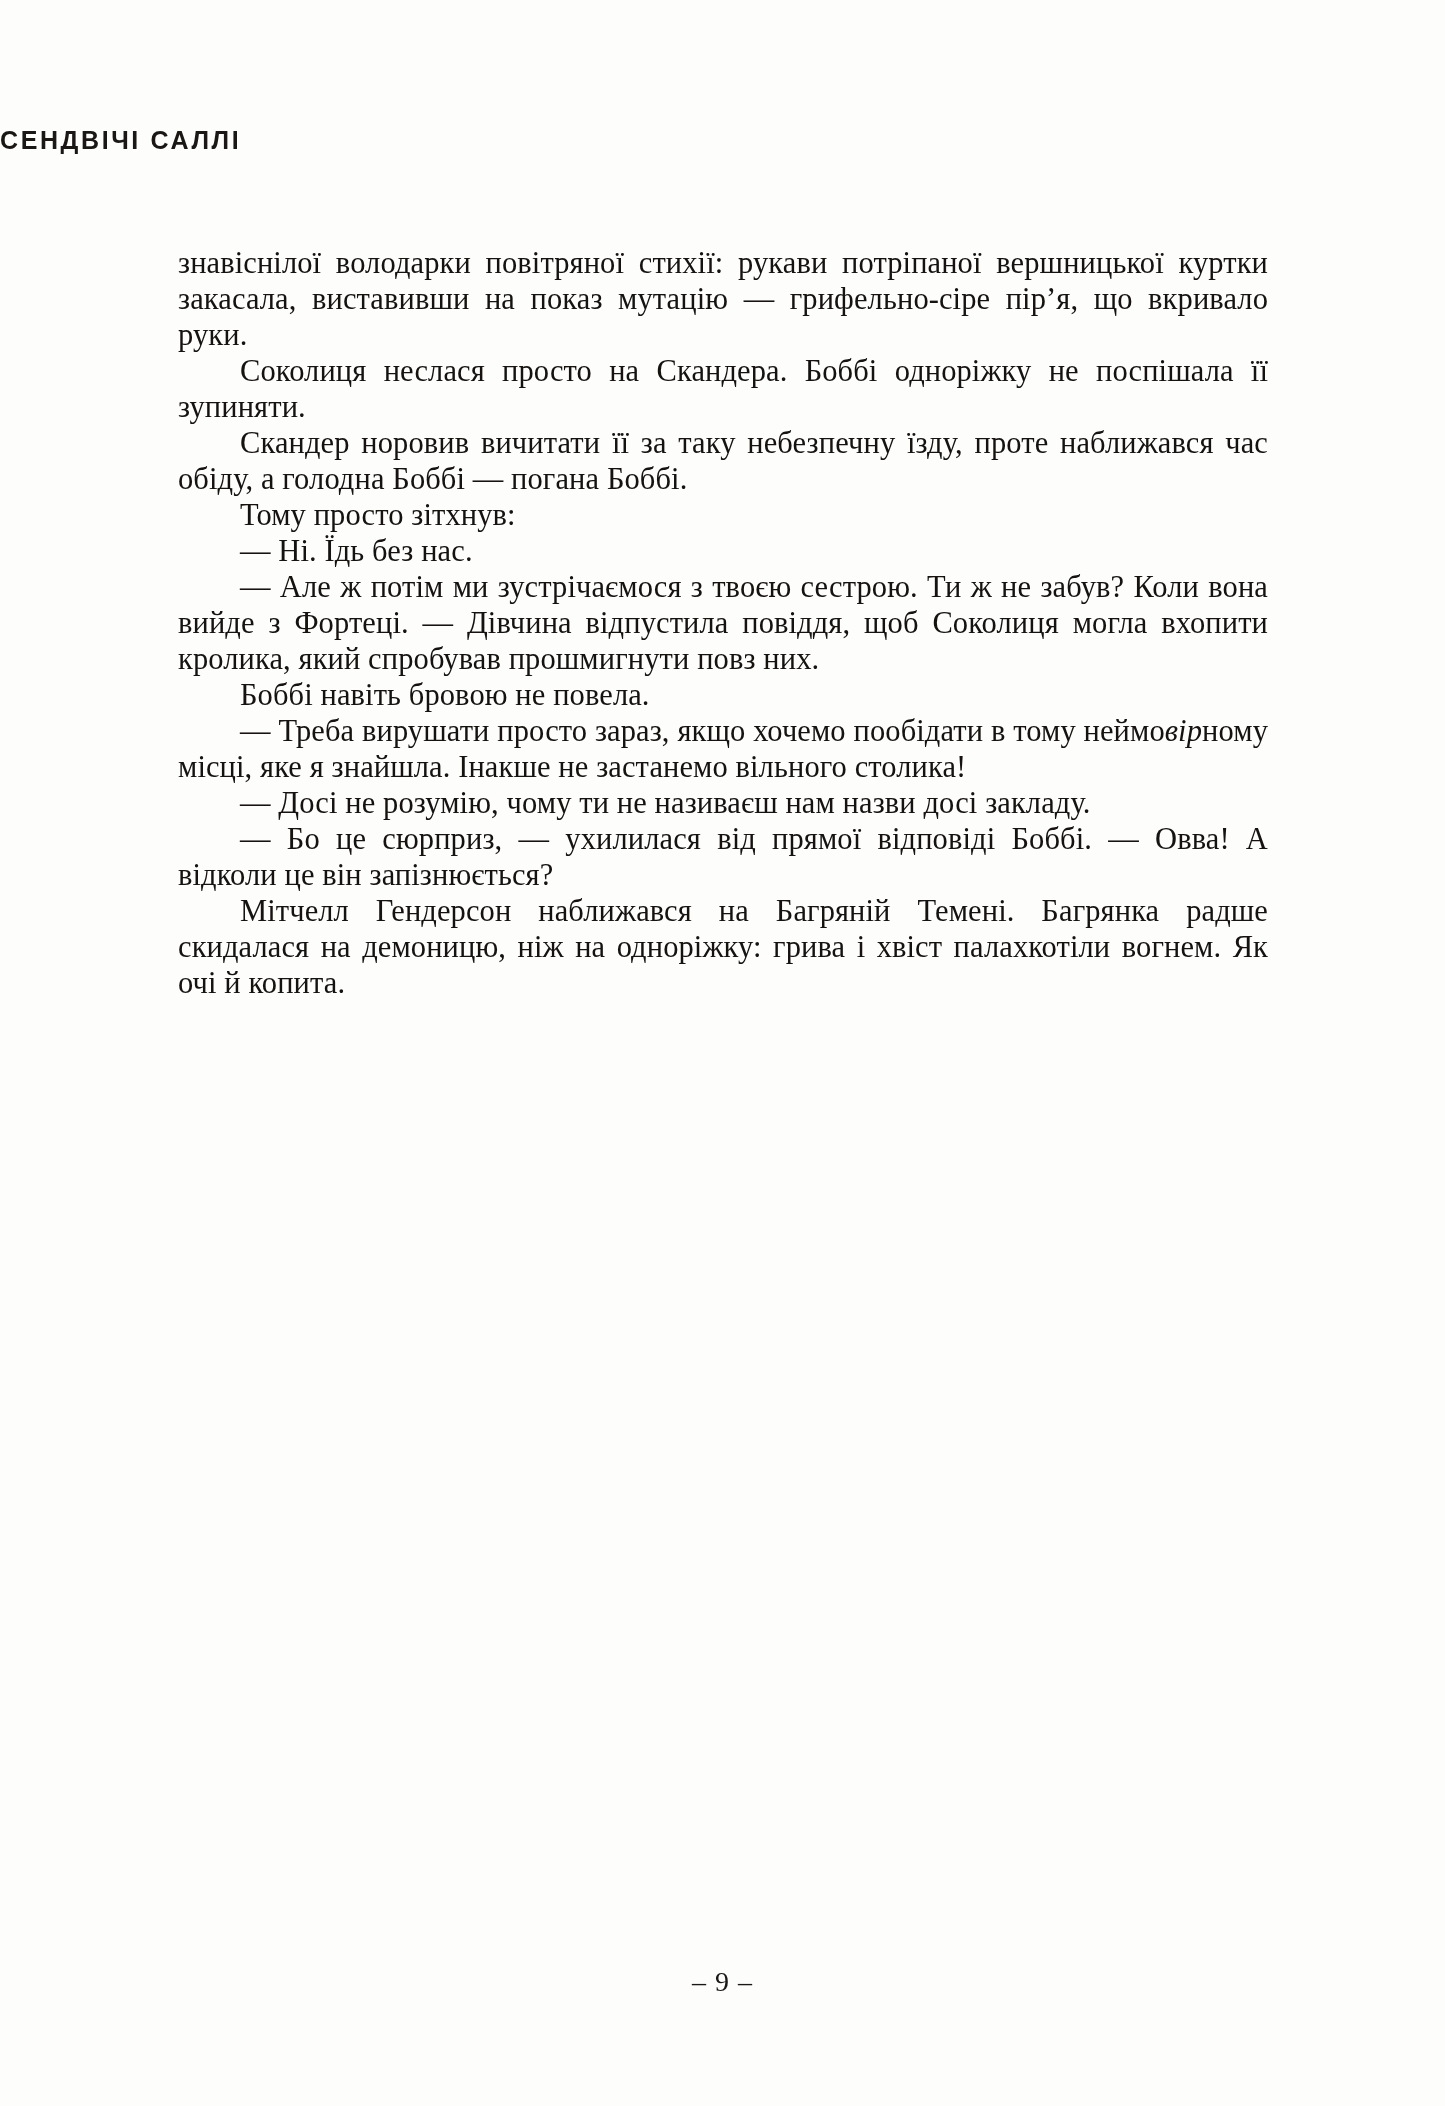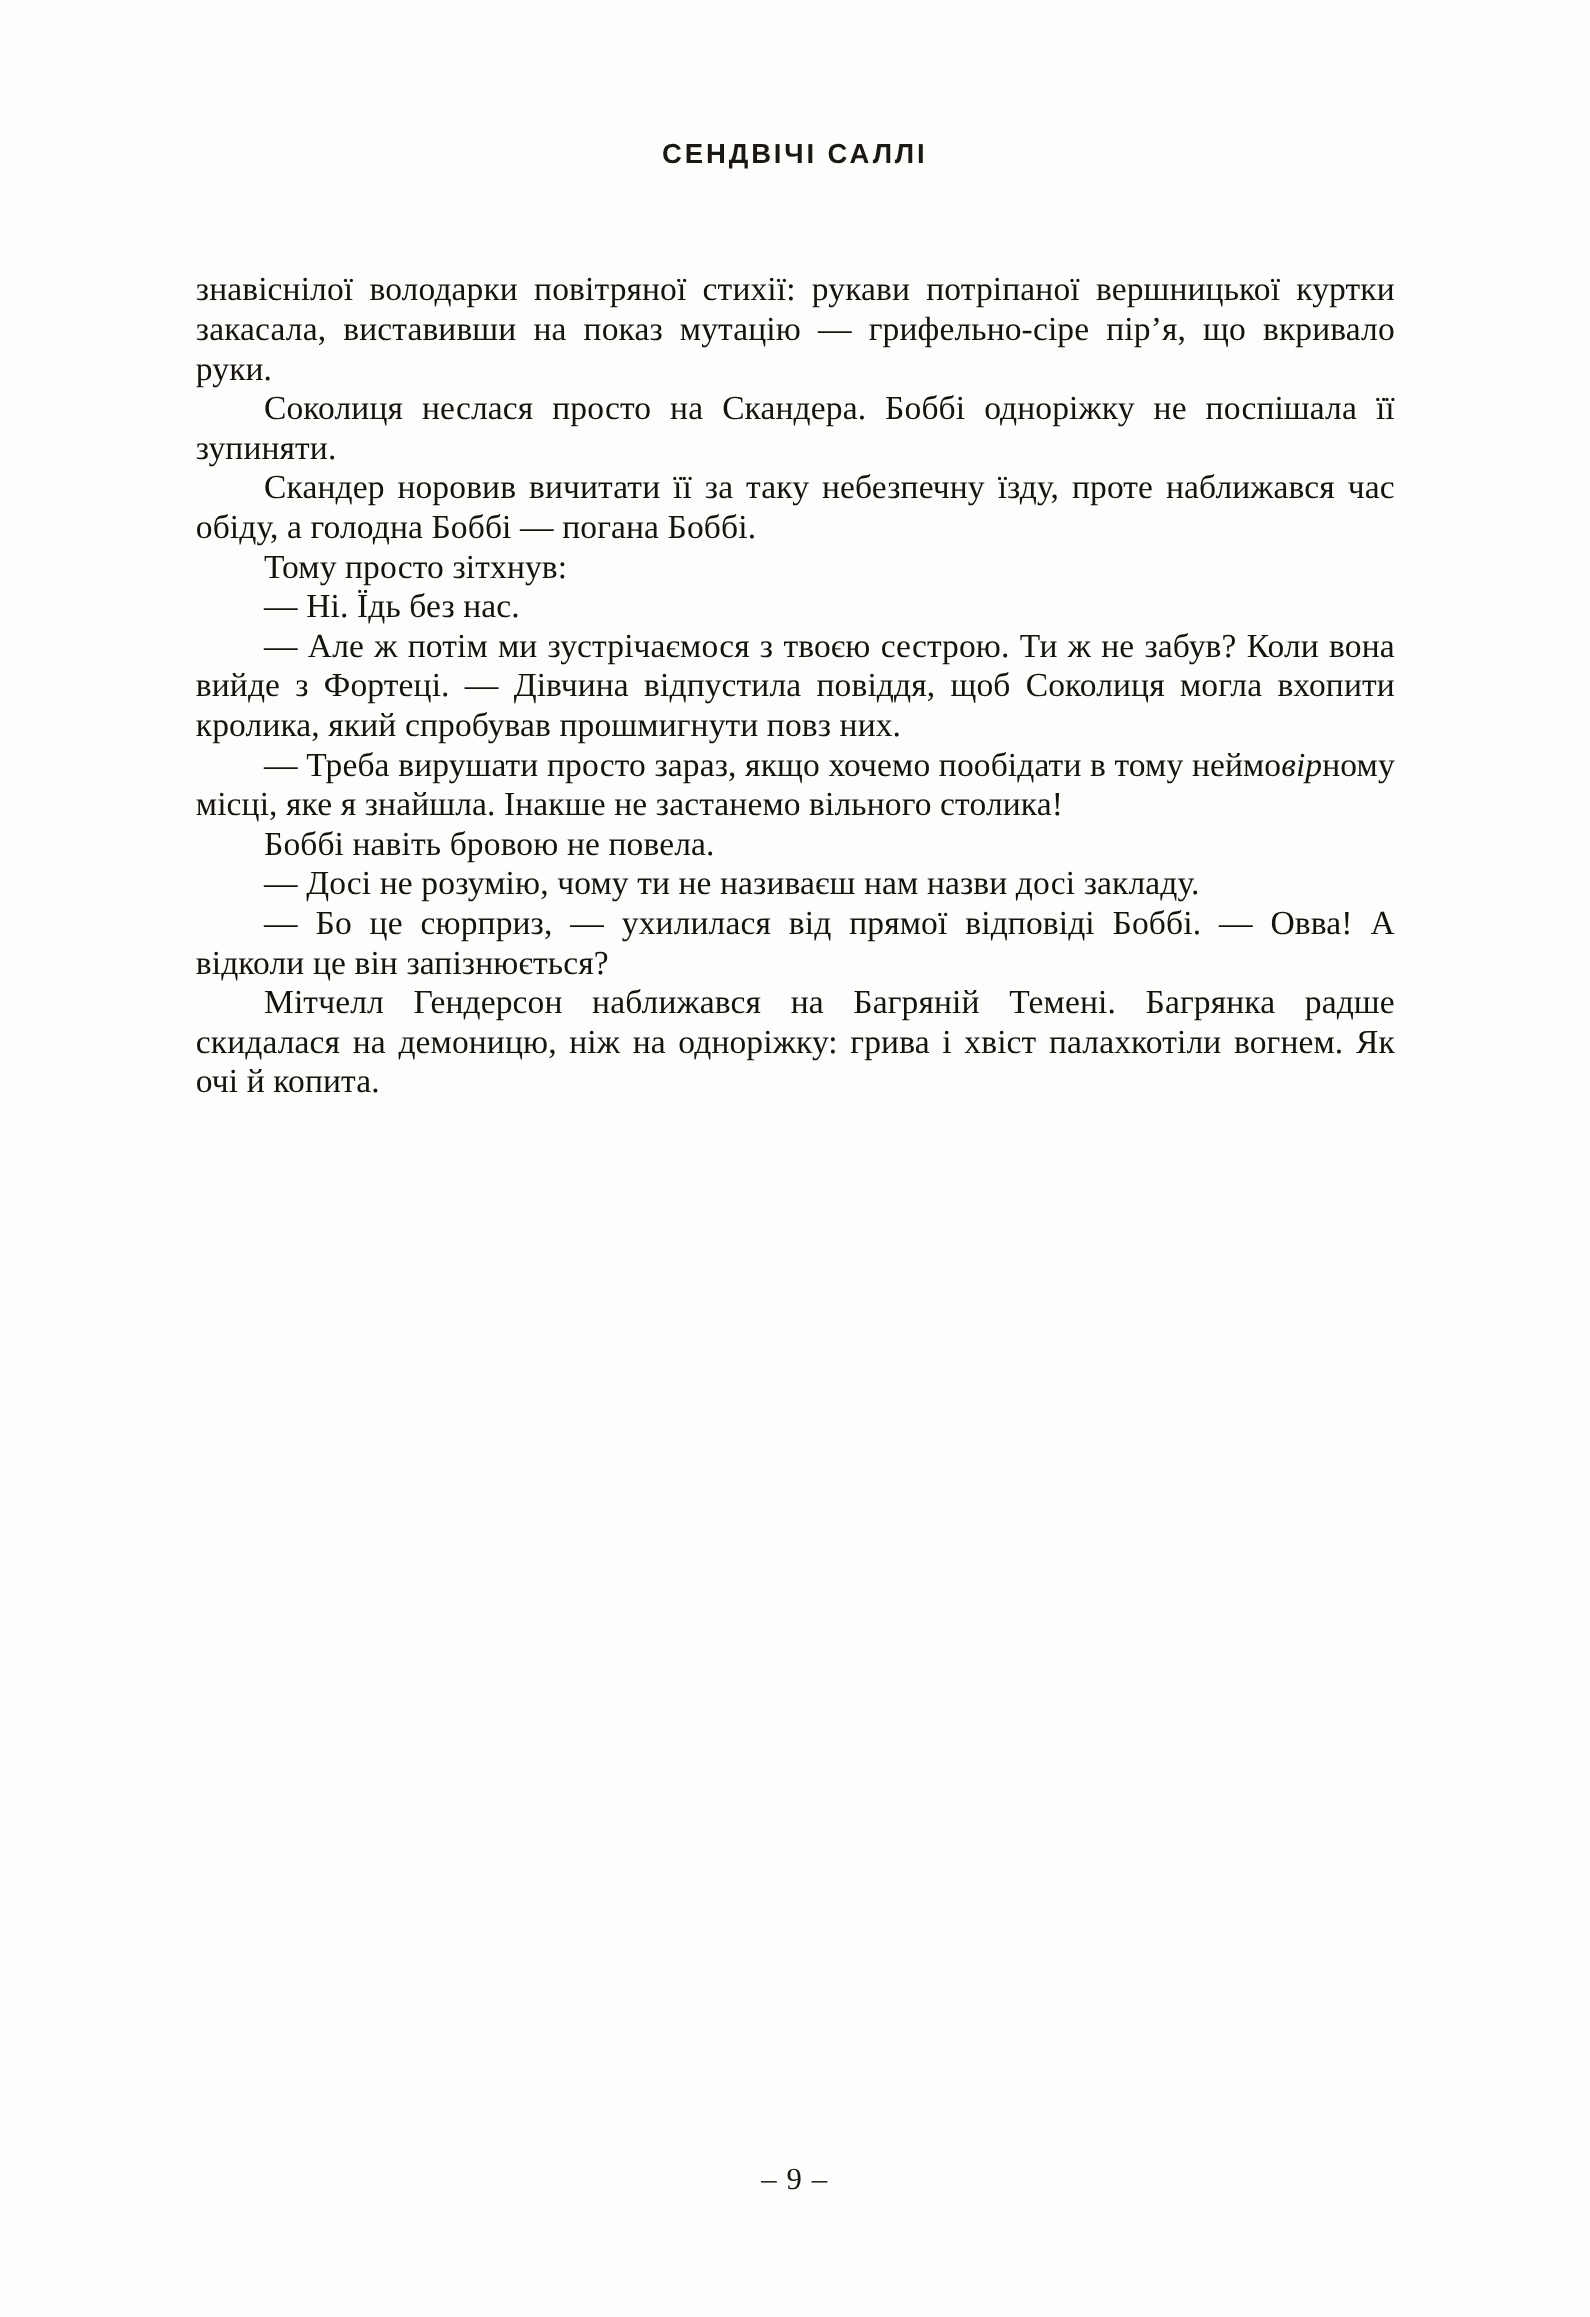--- a/index.html
+++ b/index.html
@@ -16,21 +16,20 @@
     padding: 0;
     overflow: hidden;
     font-family: "Liberation Serif", "DejaVu Serif", serif;
     color: #15120f;
   }
   .running-head {
     position: absolute;
     top: 126px;
     left: 0;
     width: 100%;
-    text-align: center;
     font-family: "Liberation Sans", sans-serif;
     font-size: 25px;
     letter-spacing: 2.6px;
     font-weight: 600;
     color: #1a1714;
   }
   .body-text {
     position: absolute;
     top: 245px;
     left: 178px;
@@ -69,22 +68,22 @@
 
   <div class="running-head">СЕНДВІЧІ САЛЛІ</div>
 
   <div class="body-text">
       <p>знавіснілої володарки повітряної стихії: рукави потріпаної вершницької куртки закасала, виставивши на показ мутацію — грифельно-сіре пір’я, що вкривало руки.</p>
       <p class="indent">Соколиця неслася просто на Скандера. Боббі одноріжку не поспішала її зупиняти.</p>
       <p class="indent">Скандер норовив вичитати її за таку небезпечну їзду, проте наближався час обіду, а голодна Боббі — погана Боббі.</p>
       <p class="indent">Тому просто зітхнув:</p>
       <p class="indent">— Ні. Їдь без нас.</p>
       <p class="indent">— Але ж потім ми зустрічаємося з твоєю сестрою. Ти ж не забув? Коли вона вийде з Фортеці. — Дівчина відпустила повіддя, щоб Соколиця могла вхопити кролика, який спробував прошмигнути повз них.</p>
+      <p class="indent">Боббі навіть бровою не повела.</p>
       <p class="indent">— Треба вирушати просто зараз, якщо хочемо пообідати в тому неймо<em>вір</em>ному місці, яке я знайшла. Інакше не застанемо вільного столика!</p>
-      <p class="indent">Боббі навіть бровою не повела.</p>
       <p class="indent">— Досі не розумію, чому ти не називаєш нам назви досі закладу.</p>
       <p class="indent">— Бо це сюрприз, — ухилилася від прямої відповіді Боббі. — Овва! А відколи це він запізнюється?</p>
       <p class="indent">Мітчелл Гендерсон наближався на Багряній Темені. Багрянка радше скидалася на демоницю, ніж на одноріжку: грива і хвіст палахкотіли вогнем. Як очі й копита.</p>
     </div>
 
   <div class="folio">– 9 –</div>
 
 </div>
 
 </body></html>

